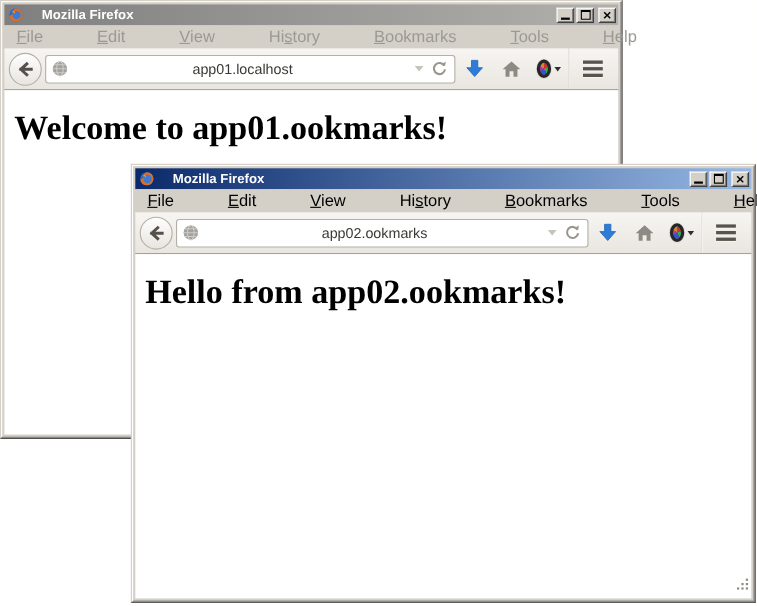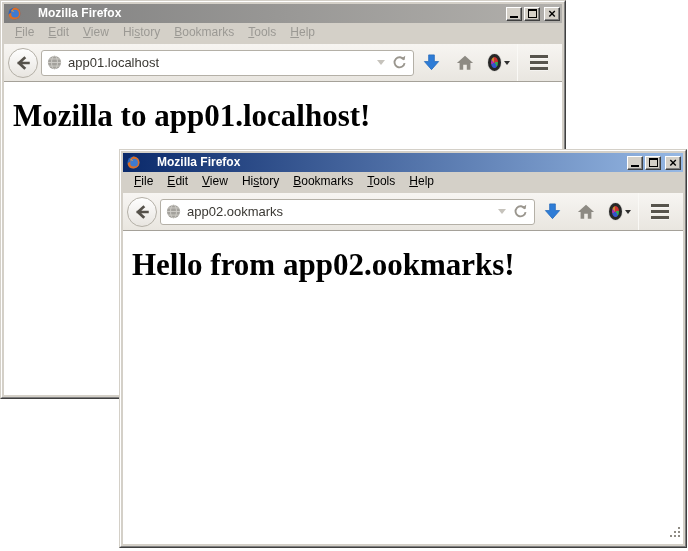--- a/index.html
+++ b/index.html
@@ -42,23 +42,24 @@
     display:flex; align-items:center; justify-content:center;
     color:#000; font-size:12px; font-weight:bold; line-height:10px;
     padding:0; cursor:default;
   }
   .glyph-min { width:8px; height:2px; background:#000; align-self:flex-end; margin-bottom:2px; }
   .glyph-max { width:9px; height:9px; border:1px solid #000; border-top-width:2px; }
   .btn-close { margin-left:2px; font-size:13px; }
 
   
   .menubar {
-    height:21px; flex:none; display:flex; align-items:flex-start;
+    height:21px; flex:none; display:flex; align-items:flex-end;
     padding:0 4px; background:var(--chrome-face,#d4d0c8);
-    font-size:12px;
+    font-size:15px;
+    gap:35px;
   }
   .menu-item { padding:2px 7px; white-space:nowrap; }
   .win-active   .menu-item { color:#000; }
   .win-inactive .menu-item { color:#9b9994; }
 
   
   .navbar {
     height:38px; flex:none; display:flex; align-items:center;
     padding:0 3px 0 4px;
     background:linear-gradient(var(--toolbar-top,#f7f5f2), var(--toolbar-bottom,#e9e6e0));
@@ -67,21 +68,21 @@
   .back-btn {
     width:30px; height:30px; flex:none; border-radius:50%;
     background:linear-gradient(#fefefe,#e8e5e0);
     border:1px solid #b4b0a7;
     display:flex; align-items:center; justify-content:center;
     margin-right:3px;
   }
   .urlbar {
     flex:1; height:26px; background:#fff;
     border:1px solid #b4b0a7; border-radius:3px;
-    display:flex; align-items:center; padding:0 6px 0 5px; min-width:0;
+    display:flex; align-items:center; padding:0 6px 0 5px; min-width:0;text-align:center;
   }
   .url-text {
     flex:1; font-size:13px; color:#3a3833; margin-left:6px;
     white-space:nowrap; overflow:hidden;
   }
   .caret-down {
     width:0; height:0; border-left:4px solid transparent; border-right:4px solid transparent;
     border-top:5px solid #c6c3bc; margin:0 7px 0 4px; flex:none;
   }
   .nav-btn {
@@ -201,21 +202,21 @@
         </button>
         <span class="toolbar-sep"></span>
         <button class="hamburger" style="background:none;border:none;">
           <span class="bar"></span>
           <span class="bar"></span>
           <span class="bar"></span>
         </button>
       </div>
 
       <div class="content">
-        <h1>Mozilla to app01.localhost!</h1>
+        <h1>Welcome to app01.ookmarks!</h1>
       </div>
 
     </div>
   </div>
 
   <div class="window win2 win-active">
     <div class="window-inner">
 
       <div class="titlebar">
         <span style="display:flex">

